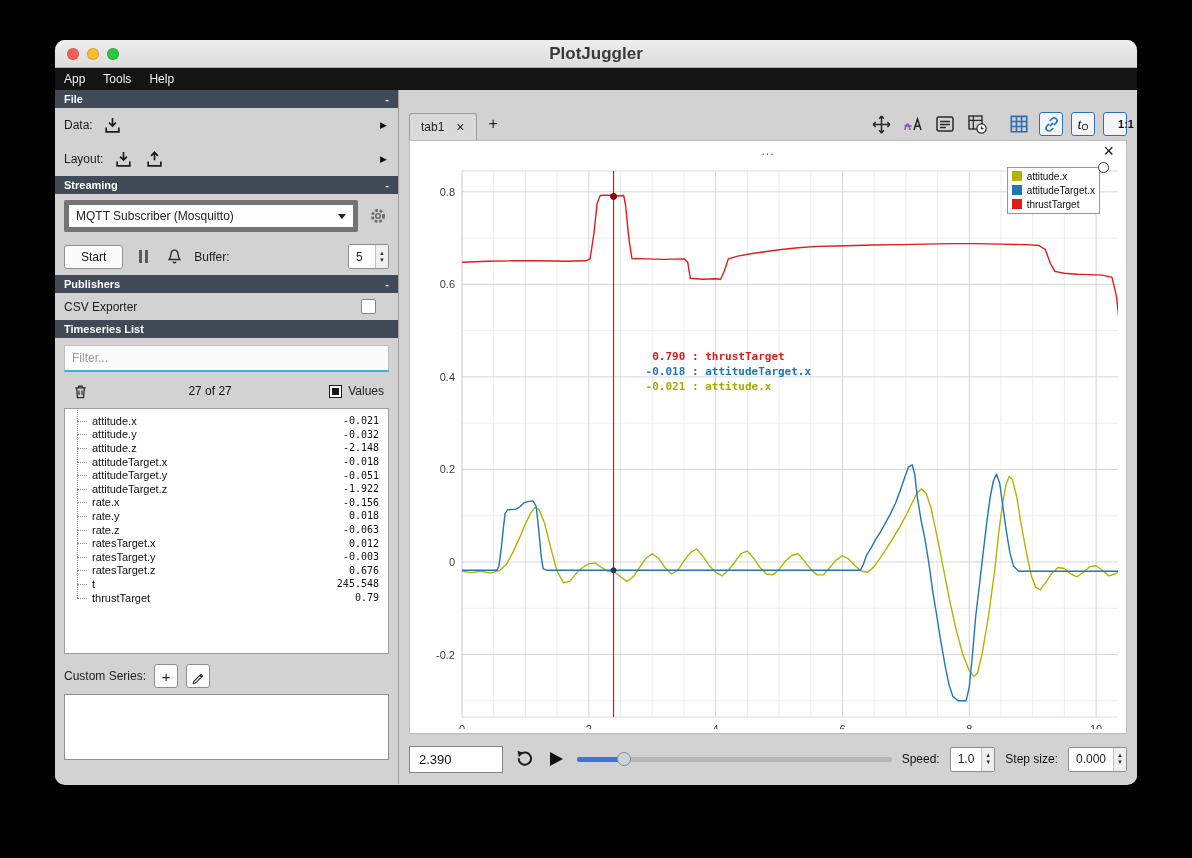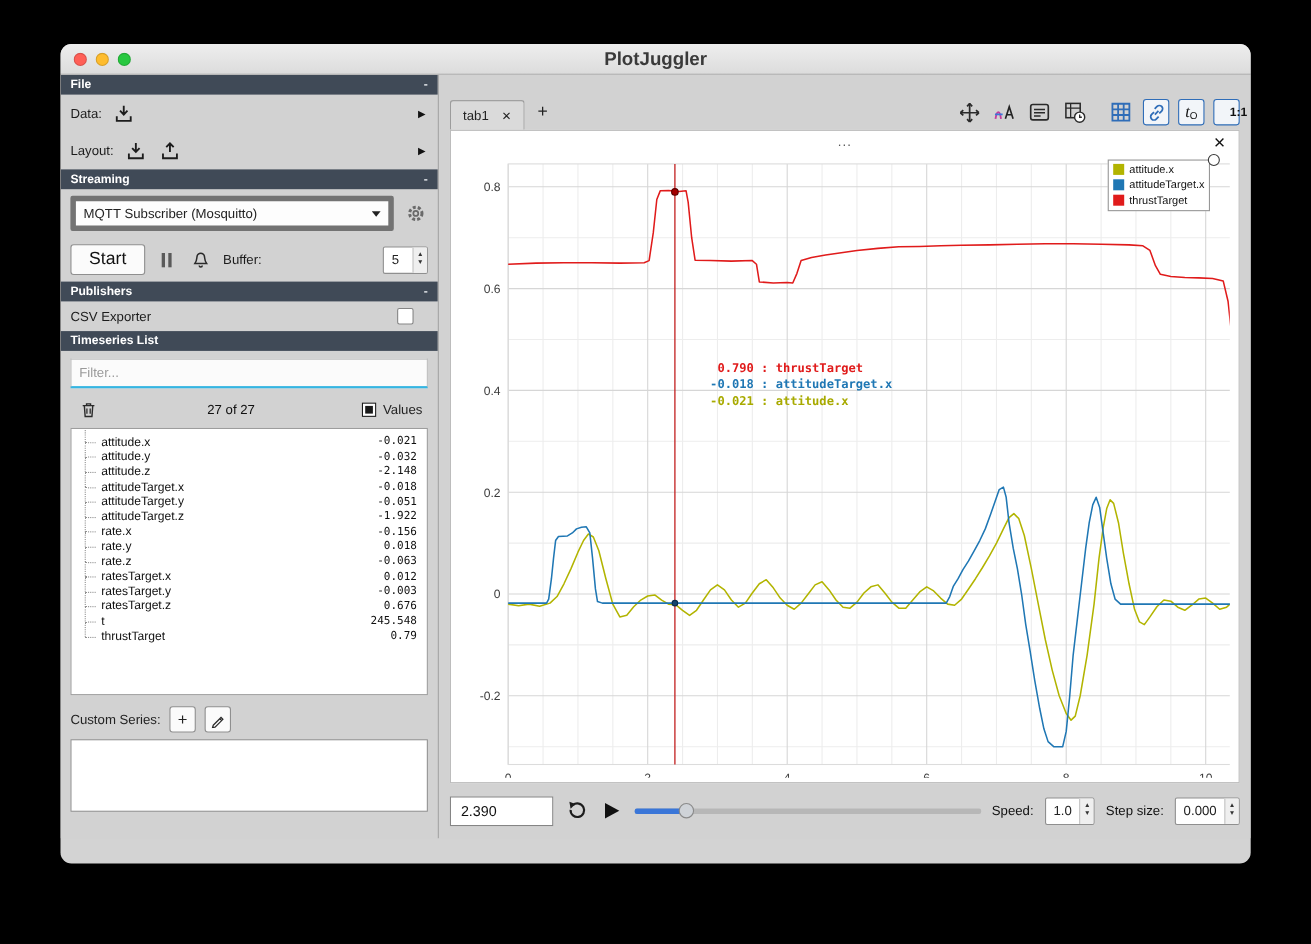--- a/index.html
+++ b/index.html
@@ -24,21 +24,21 @@
                   justify-content:space-between;align-items:center;flex:0 0 auto;}
   .collapse-glyph{font-weight:bold;color:#dfe3e8;}
   .srow{display:flex;align-items:center;padding:6px 9px;gap:9px;flex:0 0 auto;}
   .srow .lbl{font-size:12px;color:#1c1c1c;}
   .spacer{flex:1;}
   .expander{font-size:9px;color:#111;margin-right:2px;}
   .icon-btn{display:inline-flex;align-items:center;justify-content:center;width:22px;height:22px;}
   .combo{flex:1;display:flex;align-items:center;justify-content:space-between;background:#fdfdfd;
          border:5px solid #737373;border-radius:2px;padding:4px 7px;font-size:12px;}
   .combo-arrow{width:0;height:0;border:4px solid transparent;border-top:5px solid #222;margin-top:4px;}
-  .btn{background:#fbfbfb;border:1px solid #8f8f8f;border-radius:3px;font-size:16px;color:#111;}
+  .btn{background:#fbfbfb;border:1px solid #8f8f8f;border-radius:3px;font-size:12px;color:#111;}
   .start-btn{padding:4px 16px;}
   .pause-icon{width:9px;height:13px;border-left:3px solid #5a5a5a;border-right:3px solid #5a5a5a;display:inline-block;}
   .spin{display:flex;align-items:stretch;background:#fff;border:1px solid #8f8f8f;border-radius:2px;height:25px;}
   .spin-val{padding:0 7px;display:flex;align-items:center;font-size:12px;min-width:26px;}
   .spin-btns{display:flex;flex-direction:column;justify-content:center;border-left:1px solid #c4c4c4;background:#efefef;}
   .spin-btn{font-size:6px;line-height:7px;padding:0 3px;color:#333;text-align:center;}
   .checkbox{width:15px;height:15px;background:#fff;border:1px solid #858585;border-radius:2px;}
   .filter-input{margin:7px 9px 4px;padding:5px 7px;border:1px solid #bdbdbd;border-bottom:2px solid #35b5e2;
                 background:#fbfbfb;font-size:12px;color:#333;font-family:"Liberation Sans",sans-serif;}
   .filter-input::placeholder{color:#9a9a9a;}
@@ -104,20 +104,25 @@
 
     <div class="titlebar">
       <div class="traffic">
         <span class="light red"></span>
         <span class="light yellow"></span>
         <span class="light green"></span>
       </div>
       <div class="win-title">PlotJuggler</div>
     </div>
 
+    <div class="menubar" id="menu-bar">
+        <span class="menu-item">App</span>
+        <span class="menu-item">Tools</span>
+        <span class="menu-item">Help</span>
+      </div>
 
     <div class="content">
 
       <div class="sidebar">
 
         <div class="section-header">
           <span>File</span>
           <span class="collapse-glyph">-</span>
         </div>
 

